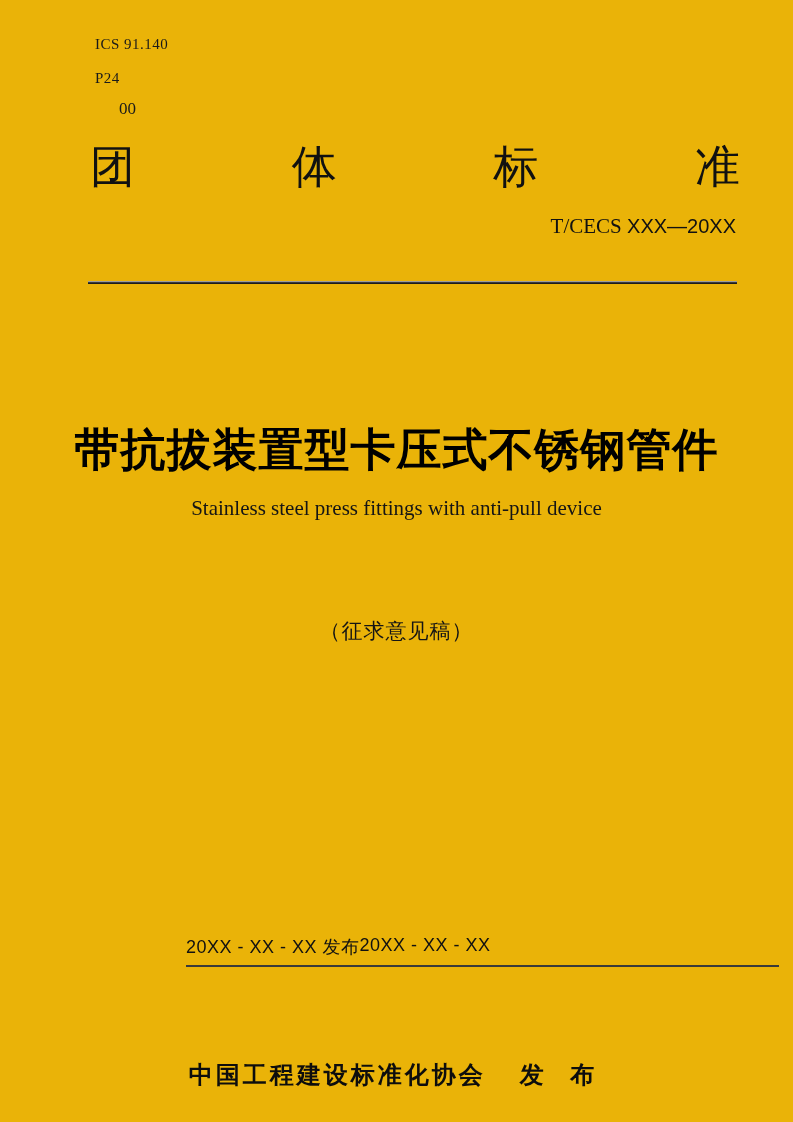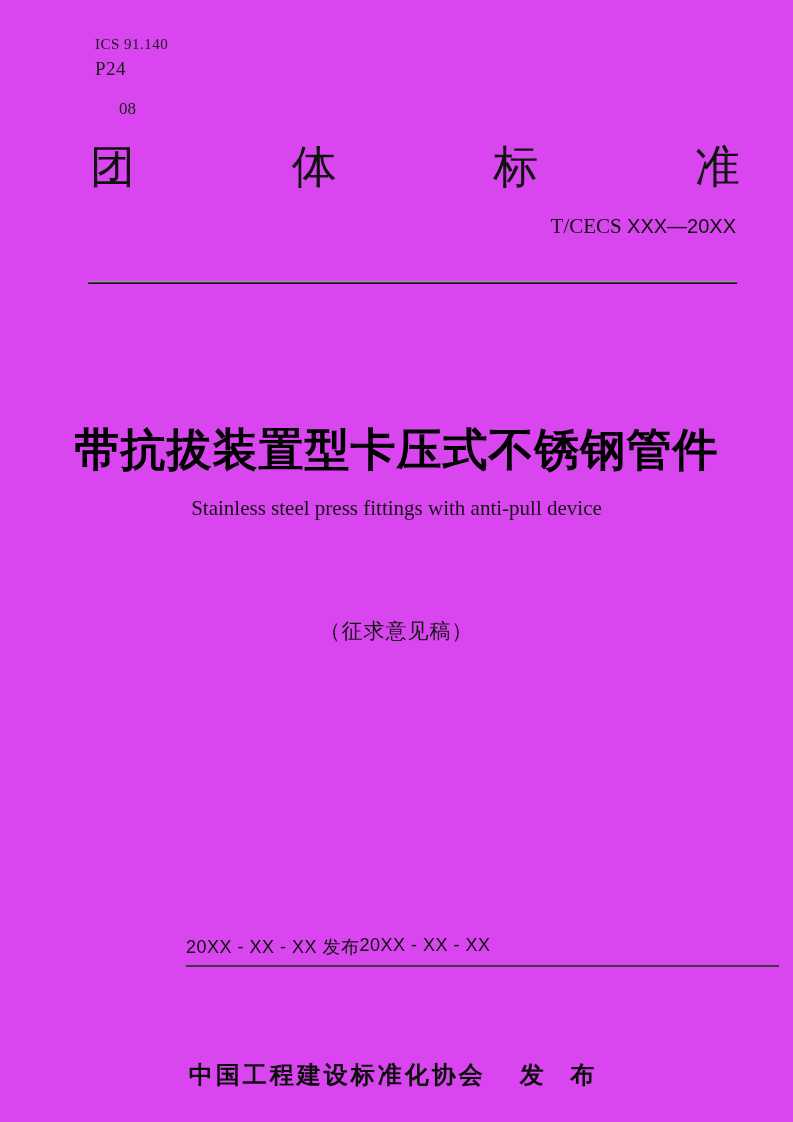--- a/index.html
+++ b/index.html
@@ -4,35 +4,35 @@
 <style>
   html, body {
     margin: 0;
     padding: 0;
     background: #ffffff;
   }
   .page {
     position: relative;
     width: 793px;
     height: 1122px;
-    background: #d946ef;
+    background: #eab308;
     color: #1a1a1a;
     font-family: "Liberation Serif", "DejaVu Serif", serif;
     overflow: hidden;
     margin: 0 auto;
   }
   .abs { position: absolute; }
 
   .ics-code {
     left: 95px; top: 36px;
     font-size: 15px; letter-spacing: 0.5px;
   }
   .class-code {
-    left: 95px; top: 58px;
-    font-size: 19px; letter-spacing: 0.5px;
+    left: 95px; top: 70px;
+    font-size: 15px; letter-spacing: 0.5px;
   }
   .doc-seq {
     left: 119px; top: 99px;
     font-size: 17px;
   }
 
   .banner-row {
     left: 90px; top: 142px; width: 650px;
     display: flex; justify-content: space-between;
     font-size: 45px; line-height: 1.15;
@@ -112,21 +112,21 @@
     letter-spacing: 10px;
   }
 </style>
 </head>
 <body>
 
 <div class="page">
 
   <div class="abs ics-code">ICS 91.140</div>
   <div class="abs class-code">P24</div>
-  <div class="abs doc-seq">08</div>
+  <div class="abs doc-seq">00</div>
 
   <div class="abs banner-row">
     <span class="banner-char">团</span>
     <span class="banner-char">体</span>
     <span class="banner-char">标</span>
     <span class="banner-char">准</span>
   </div>
 
   <div class="abs std-code">
     <span class="code-prefix">T/CECS </span><span class="code-rest">XXX—20XX</span>

